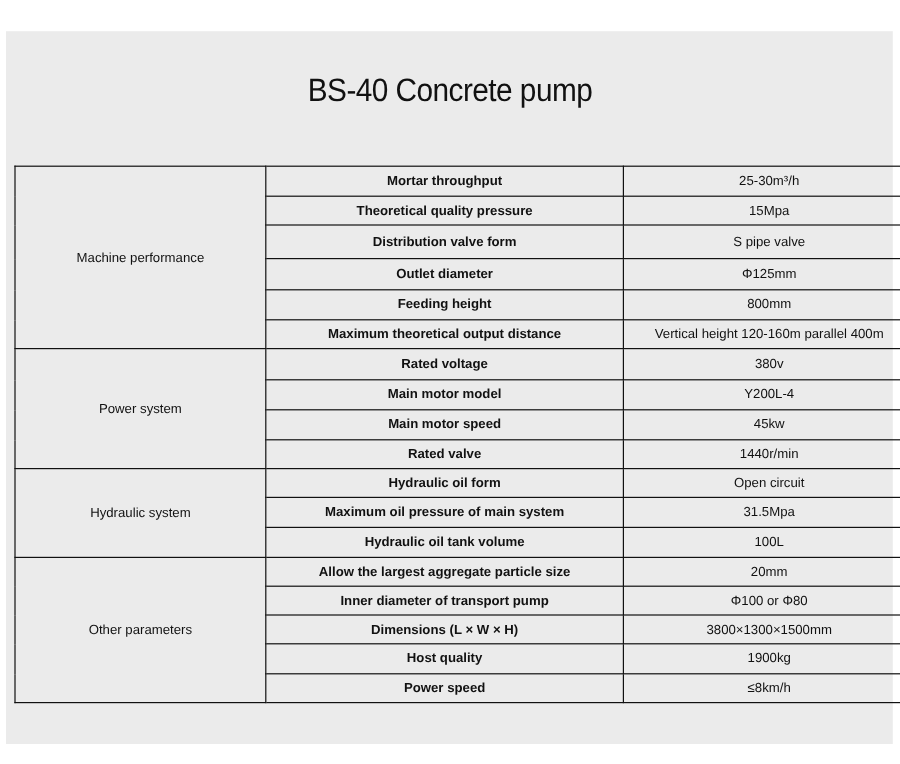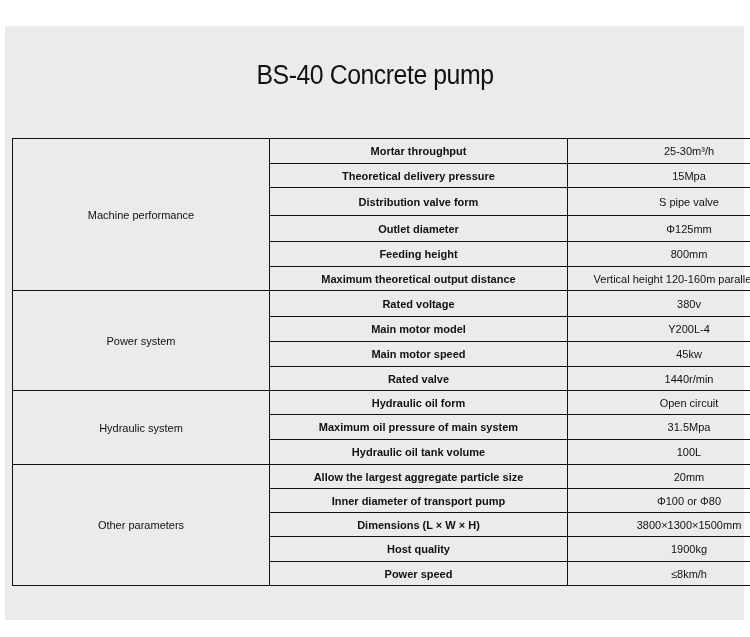--- a/index.html
+++ b/index.html
@@ -19,26 +19,26 @@
 </style>
 </head>
 <body>
 
 <div class="panel"></div>
 <div class="title">BS-40 Concrete pump</div>
 
 <table class="spec">
   <tbody id="spec-body">
       <tr style="height: 25px;">
-        <td class="cat" rowspan="6" style="padding: 0px 36px;">Machine performance</td>
+        <td class="cat" rowspan="6" style="padding: 0px 12px;">Machine performance</td>
         <td class="param">Mortar throughput</td>
         <td class="val">25-30m³/h</td>
       </tr>
       <tr style="height: 24px;">
-        <td class="param">Theoretical delivery pressure</td>
+        <td class="param">Theoretical quality pressure</td>
         <td class="val">15Mpa</td>
       </tr>
       <tr style="height: 28px;">
         <td class="param">Distribution valve form</td>
         <td class="val">S pipe valve</td>
       </tr>
       <tr style="height: 26px;">
         <td class="param">Outlet diameter</td>
         <td class="val">Φ125mm</td>
       </tr>

